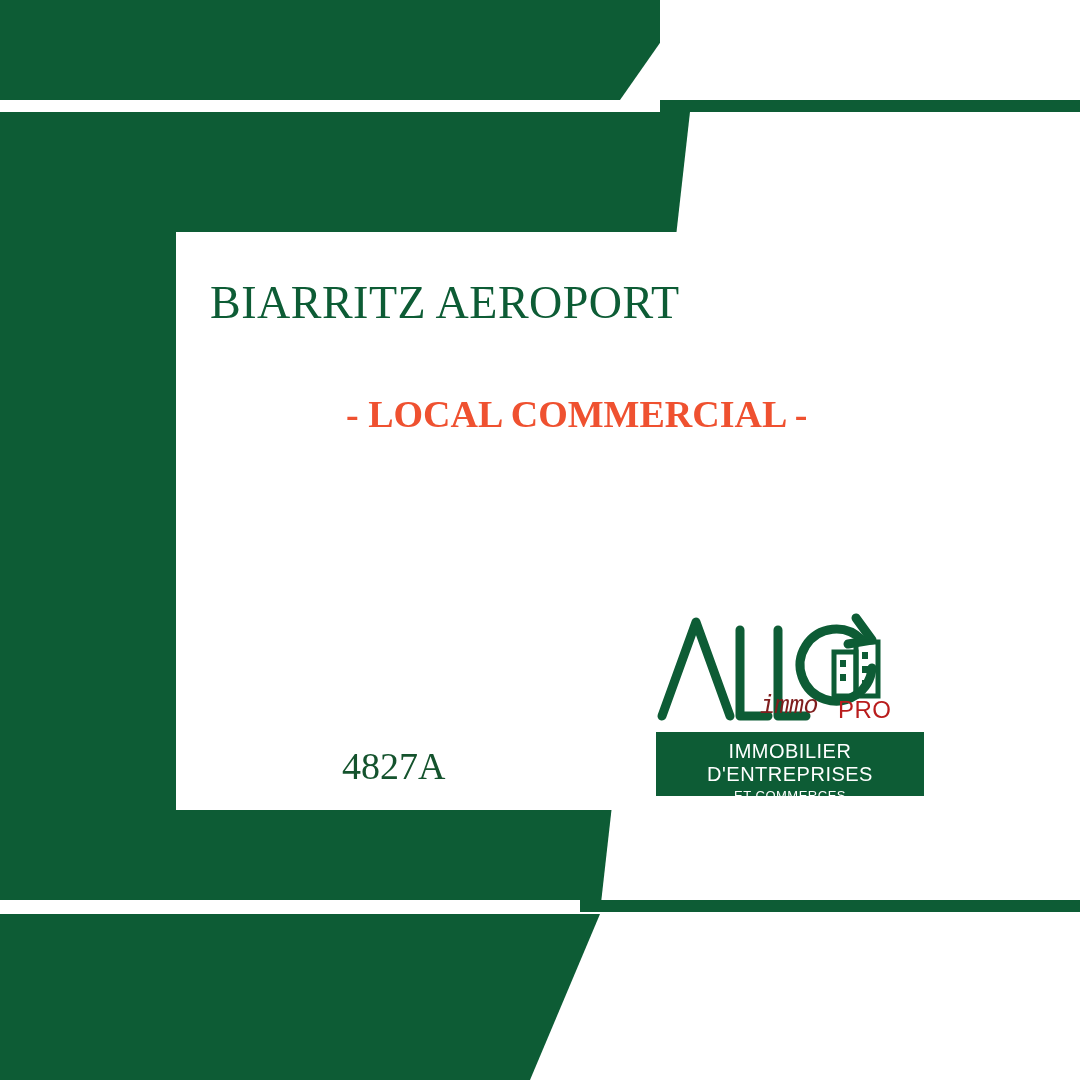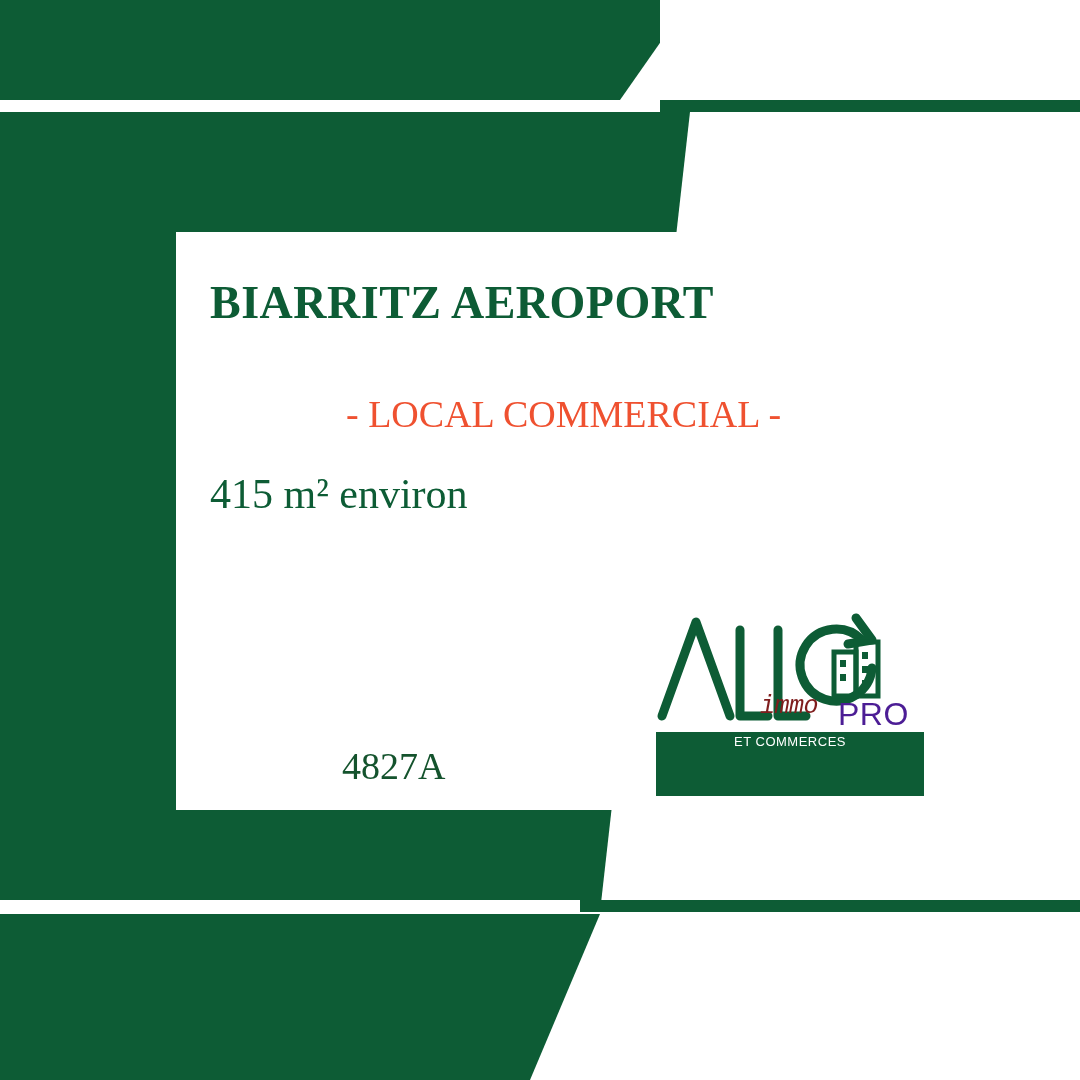--- a/index.html
+++ b/index.html
@@ -71,30 +71,30 @@
   .card {
     position: absolute;
     left: 176px; top: 232px;
     width: 760px; height: 578px;
     background: #ffffff;
   }
 
   .title {
     position: absolute;
     left: 34px; top: 44px;
+    font-weight: normal;
+    font-size: 46px;
+    letter-spacing: 0.5px;
+    color: #0d5c35;
+    white-space: nowrap;
+  }
+  .subtitle {
+    position: absolute;
+    left: 170px; top: 160px;
     font-weight: bold;
-    font-size: 46px;
-    letter-spacing: 0.5px;
-    color: #0d5c35;
-    white-space: nowrap;
-  }
-  .subtitle {
-    position: absolute;
-    left: 170px; top: 160px;
-    font-weight: normal;
     font-size: 38px;
     color: #ef5130;
     white-space: nowrap;
   }
   .surface {
     position: absolute;
     left: 34px; top: 238px;
     font-size: 42px;
     color: #0d5c35;
     white-space: nowrap;
@@ -134,22 +134,22 @@
     font-family: Liberation Mono, monospace;
     font-size: 25px;
     font-style: italic;
     color: #7f1d1d;
     letter-spacing: -0.5px;
   }
   .logo-pro {
     position: absolute;
     left: 182px; top: 92px;
     font-family: "Liberation Sans", sans-serif;
-    font-size: 32px;
-    color: #4c1d95;
+    font-size: 24px;
+    color: #b91c1c;
     letter-spacing: 0.5px;
   }
   .logo-bar {
     position: absolute;
     left: 0; top: 128px;
     width: 268px; height: 64px;
     background: #0d5c35;
     color: #ffffff;
     text-align: center;
     font-family: "Liberation Sans", sans-serif;
@@ -181,21 +181,20 @@
     <div class="rule-bottom"></div>
     <div class="shape-bottom"></div>
   </div>
 
   <div class="card">
 
     <div class="title">BIARRITZ AEROPORT</div>
 
     <div class="subtitle">- LOCAL COMMERCIAL -</div>
 
-    <div class="surface">415 m² environ</div>
 
 
     <div class="ref-value">4827A</div>
 
     <div class="logo">
 
       <svg class="logo-mark" viewBox="0 0 268 125">
 
         <path d="M6 112 L40 18 L74 112" fill="none" stroke="#0d5c35" stroke-width="9" stroke-linecap="round" stroke-linejoin="round"></path>
 
@@ -212,20 +211,21 @@
         <rect x="184" y="70" width="6" height="7" fill="#0d5c35"></rect>
         <rect x="206" y="48" width="6" height="7" fill="#0d5c35"></rect>
         <rect x="206" y="62" width="6" height="7" fill="#0d5c35"></rect>
         <rect x="206" y="76" width="6" height="7" fill="#0d5c35"></rect>
       </svg>
 
       <div class="logo-immo">immo</div>
       <div class="logo-pro">PRO</div>
 
       <div class="logo-bar">
+        <span class="l1">IMMOBILIER D'ENTREPRISES</span>
         <span class="l2">ET COMMERCES</span>
       </div>
 
     </div>
 
   </div>
 
 </div>
 
 </body></html>

